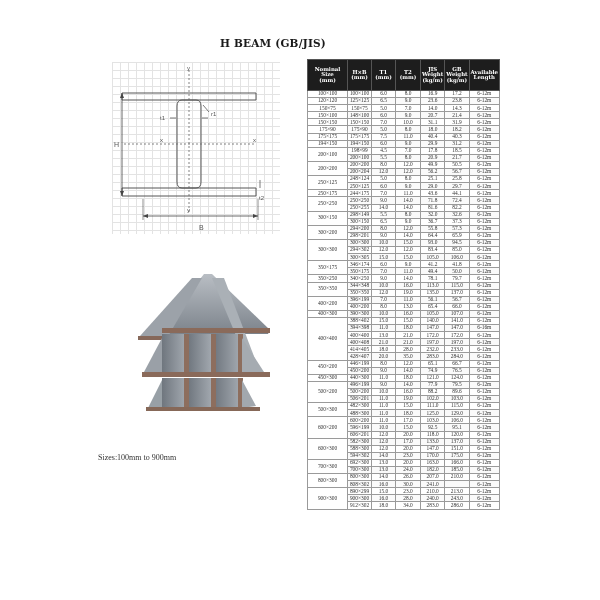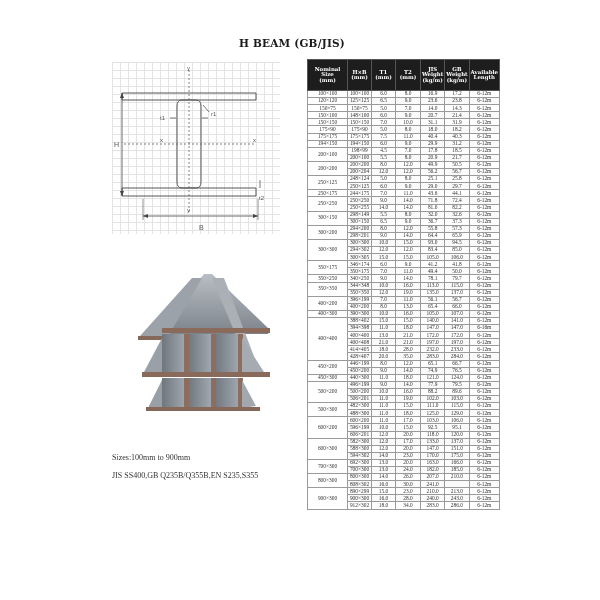--- a/index.html
+++ b/index.html
@@ -1,40 +1,40 @@
 <!DOCTYPE html>
 <html><head>
 <meta charset="utf-8">
 <style>
   * { box-sizing: border-box; margin: 0; padding: 0; }
   html, body { width: 600px; height: 600px; background: #ffffff; overflow: hidden; }
   body { position: relative; font-family: "Liberation Serif", serif; color: #222; }
 
   .title {
-    position: absolute; left: 239px; top: 37px;
+    position: absolute; left: 220px; top: 37px;
     font-family: "DejaVu Serif", serif; font-weight: bold; font-size: 10.5px;
     letter-spacing: 0.2px; color: #1a1a1a;
   }
 
   
   .diagram {
     position: absolute; left: 112px; top: 62px; width: 168px; height: 172px;
     background-color: #fff;
     background-image:
       linear-gradient(#e3e3e3 1px, transparent 1px),
       linear-gradient(90deg, #e3e3e3 1px, transparent 1px);
     background-size: 8px 8px;
   }
   .diagram svg { position: absolute; left: 0; top: 0; }
 
   
   .photo { position: absolute; left: 132px; top: 268px; width: 146px; height: 146px; }
 
   
-  .specs { position: absolute; left: 112px; top: 453px; width: 190px; font-size: 8px; line-height: 9.5px; color: #333; }
+  .specs { position: absolute; left: 98px; top: 453px; width: 190px; font-size: 8px; line-height: 9.5px; color: #333; }
   .specs .block { margin-bottom: 8px; }
 
   
   .spec-table {
     position: absolute; left: 307px; top: 59px;
     border-collapse: collapse; font-size: 5.4px; line-height: 1;
     font-family: "Liberation Serif", serif; color: #333;
   }
   .spec-table th {
     background: #1d1d1d; color: #fff; font-weight: bold; font-size: 5.4px;
@@ -133,21 +133,20 @@
   </svg>
 </div>
 
 <div class="specs">
   <div class="block">
     <div>Sizes:100mm to 900mm</div>
   </div>
   <div class="block">
   </div>
   <div class="block">
-    <div>JIS SS400,GB Q235B/Q355B,EN S235,S355</div>
   </div>
 </div>
 
 <table class="spec-table">
   <thead>
     <tr>
       <th class="c0">
           <div>Nominal</div>
           <div>Size</div>
           <div>(mm)</div>

